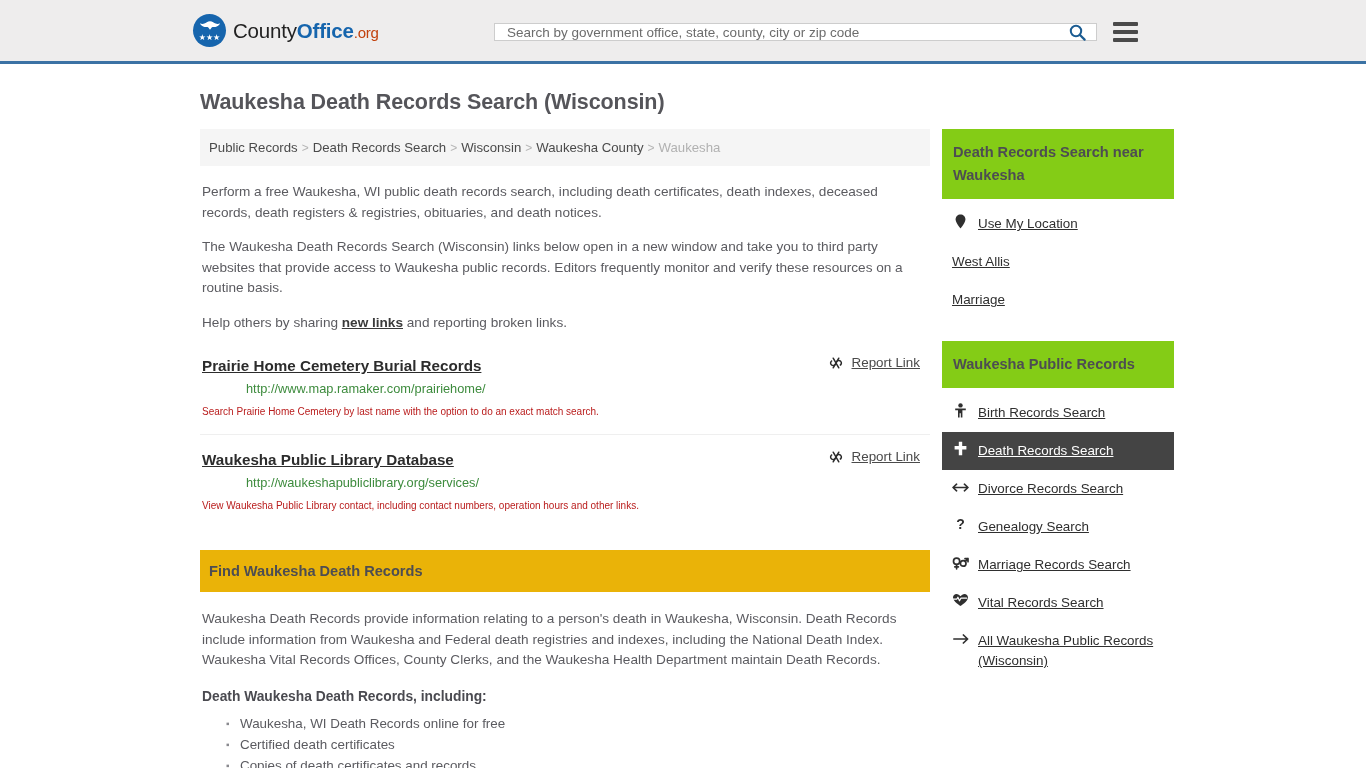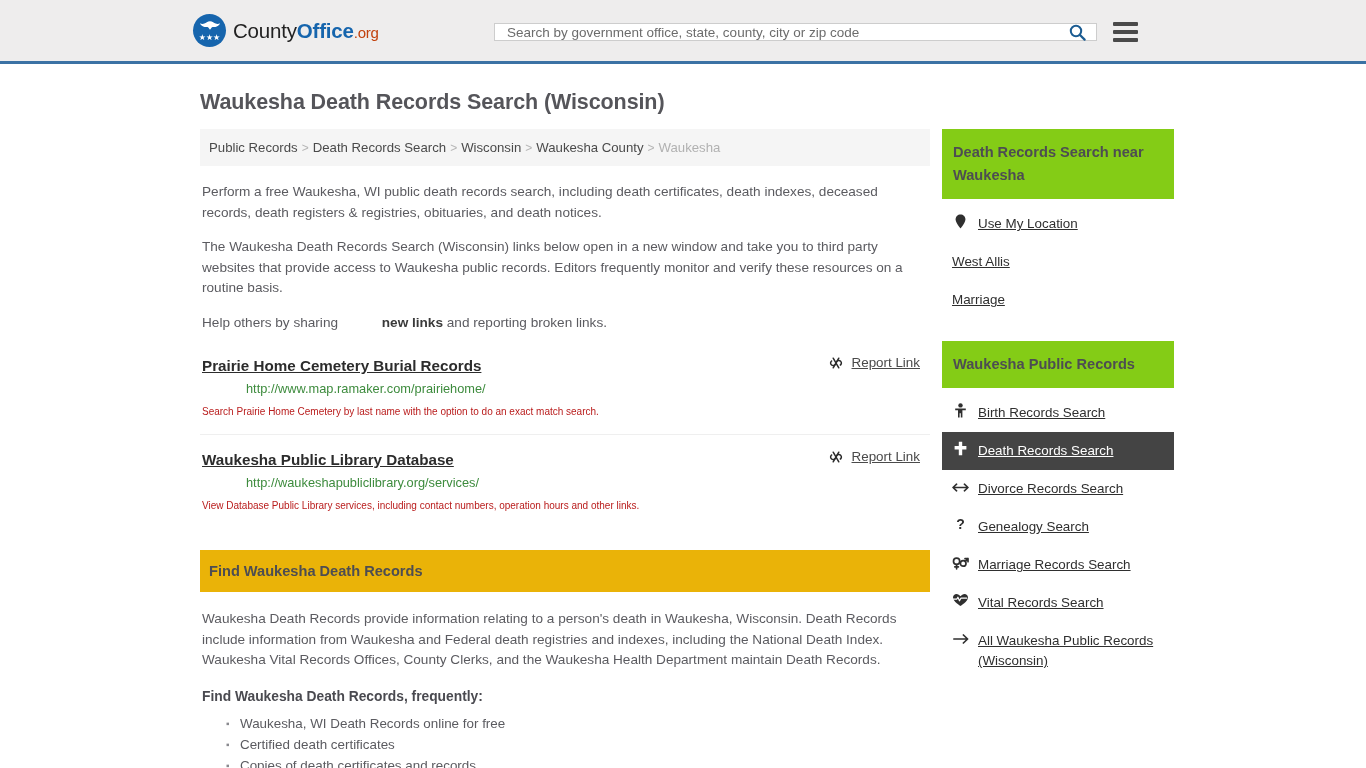--- a/index.html
+++ b/index.html
@@ -156,22 +156,22 @@
   .intro { padding: 0 2px; }
   .intro p {
     font-size: 13.6px;
     line-height: 20.5px;
     color: #5b5b60;
     margin: 14px 0 0 0;
   }
   .intro p:first-child { margin-top: 16px; }
   .intro a {
     color: #3a3a3a;
+    text-decoration: underline;
     font-weight: bold;
-    margin-left: 40px;
   }
 
   
   .results { margin-top: 22px; }
   .result {
     padding: 0 2px 13px 2px;
     border-bottom: 1px solid #efefef;
     margin-bottom: 14px;
   }
   .result:last-child { border-bottom: 0; }
@@ -369,30 +369,30 @@
                   <svg width="16" height="16" viewBox="0 0 16 16" xmlns="http://www.w3.org/2000/svg">
                     <path d="M5.2 3.2 L10.8 12.8 M10.8 3.2 L5.2 12.8" stroke="#2b2b2b" stroke-width="1.5" fill="none" stroke-linecap="round"></path>
                     <path d="M4.2 5.6 a2.6 2.6 0 1 0 3.4 3.4" stroke="#2b2b2b" stroke-width="1.5" fill="none"></path>
                     <path d="M11.8 10.4 a2.6 2.6 0 1 0 -3.4 -3.4" stroke="#2b2b2b" stroke-width="1.5" fill="none"></path>
                   </svg>
                 </span>
                 <span>Report Link</span>
               </span>
             </div>
             <div class="result-url">http://waukeshapubliclibrary.org/services/</div>
-            <div class="result-desc">View Database Public Library services, including contact numbers, operation hours and other links.</div>
+            <div class="result-desc">View Waukesha Public Library contact, including contact numbers, operation hours and other links.</div>
           </div>
 
         </div>
 
         <div class="find-section">
           <div class="section-header">Find Waukesha Death Records</div>
           <div class="find-body">
             <p>Waukesha Death Records provide information relating to a person's death in Waukesha, Wisconsin. Death Records include information from Waukesha and Federal death registries and indexes, including the National Death Index. Waukesha Vital Records Offices, County Clerks, and the Waukesha Health Department maintain Death Records.</p>
-            <div class="find-sub">Find Waukesha Death Records, frequently:</div>
+            <div class="find-sub">Death Waukesha Death Records, including:</div>
             <ul class="find-list">
               <li>Waukesha, WI Death Records online for free</li>
               <li>Certified death certificates</li>
               <li>Copies of death certificates and records</li>
 
             </ul>
           </div>
         </div>
 
       </div>

